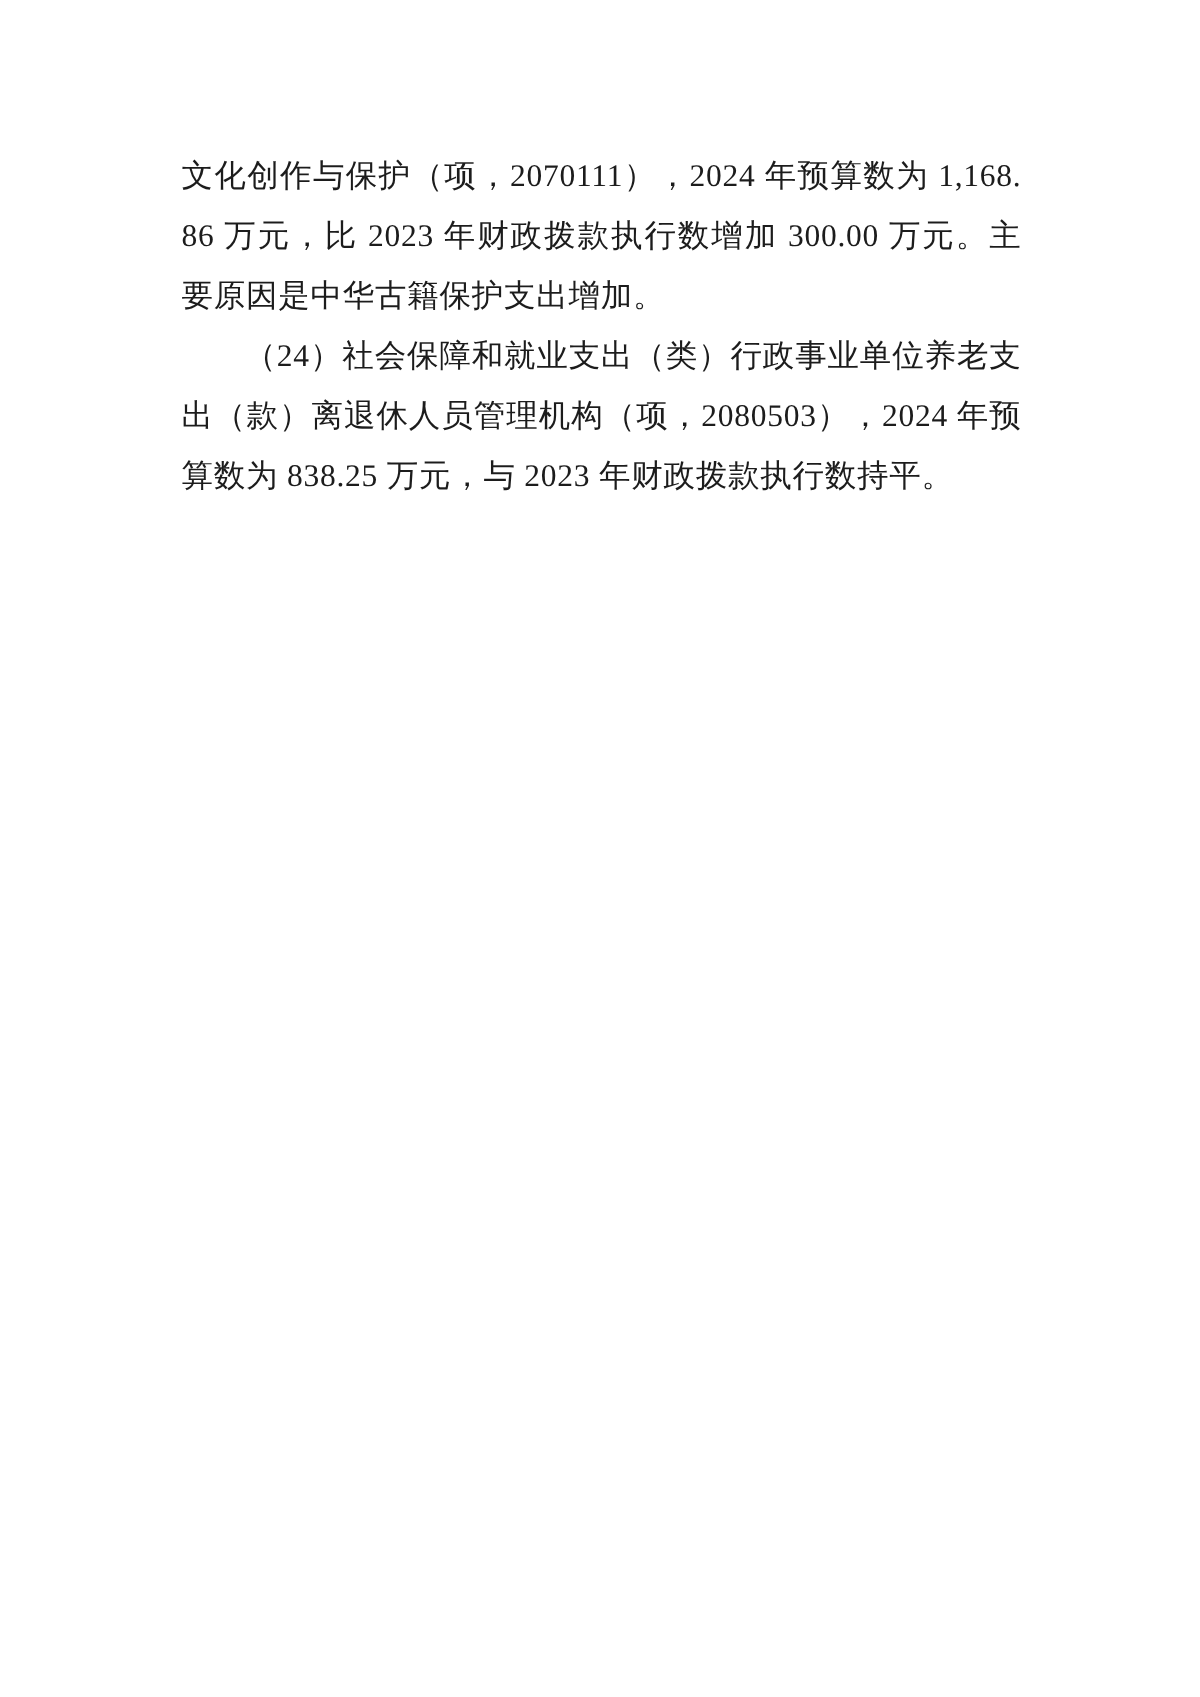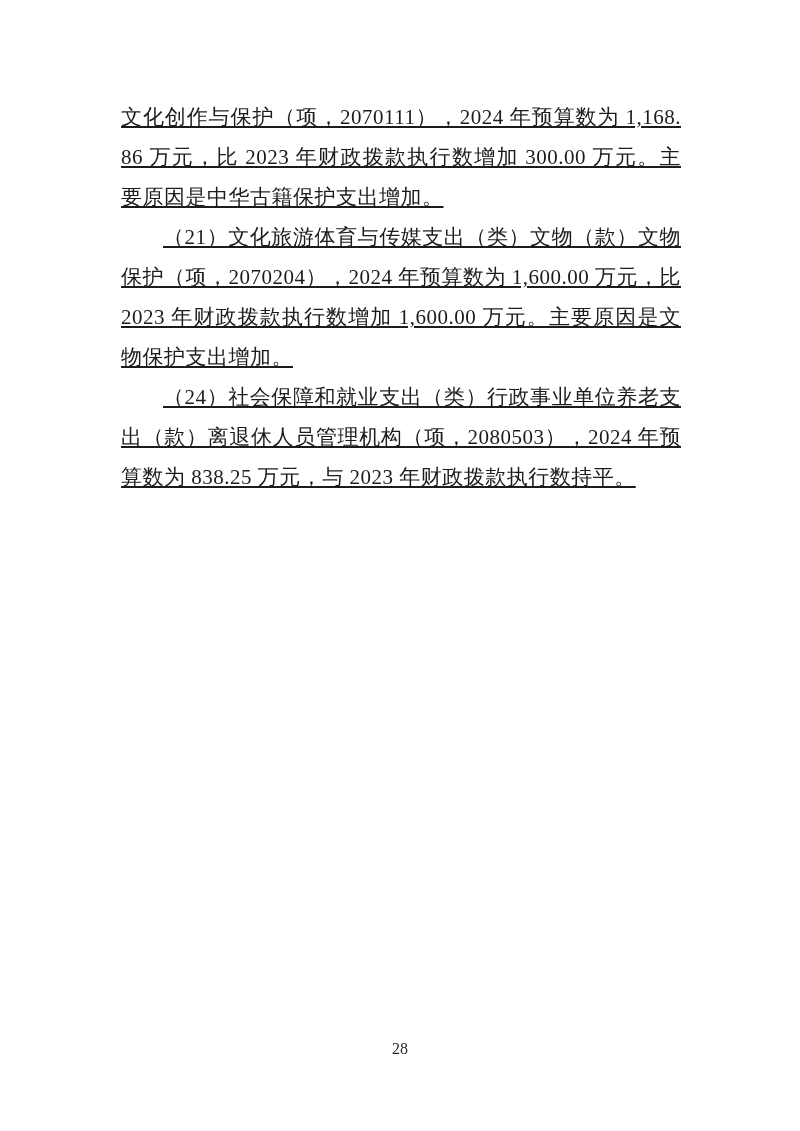--- a/index.html
+++ b/index.html
@@ -24,38 +24,35 @@
   }
   .text-block p {
     margin: 0;
     padding: 0;
     font-size: 21px;
     line-height: 40px;
     text-align: justify;
     text-justify: inter-ideograph;
     letter-spacing: 0.5px;
     word-break: break-all;
-    text-decoration: underline;
   }
   .text-block p.indent {
     text-indent: 2em;
   }
   .page-footer {
     position: absolute;
     left: 0;
     width: 100%;
     top: 1040px;
     text-align: center;
     font-size: 16px;
     color: #2a2a2a;
   }
 </style>
 </head>
 <body>
 
 <div class="page">
   <div class="text-block">
     <p>文化创作与保护（项，2070111），2024 年预算数为 1,168.86 万元，比 2023 年财政拨款执行数增加 300.00 万元。主要原因是中华古籍保护支出增加。</p>
-    <p class="indent">（21）文化旅游体育与传媒支出（类）文物（款）文物保护（项，2070204），2024 年预算数为 1,600.00 万元，比 2023 年财政拨款执行数增加 1,600.00 万元。主要原因是文物保护支出增加。</p>
     <p class="indent">（24）社会保障和就业支出（类）行政事业单位养老支出（款）离退休人员管理机构（项，2080503），2024 年预算数为 838.25 万元，与 2023 年财政拨款执行数持平。</p>
   </div>
-  <div class="page-footer">28</div>
 </div>
 
 </body></html>

